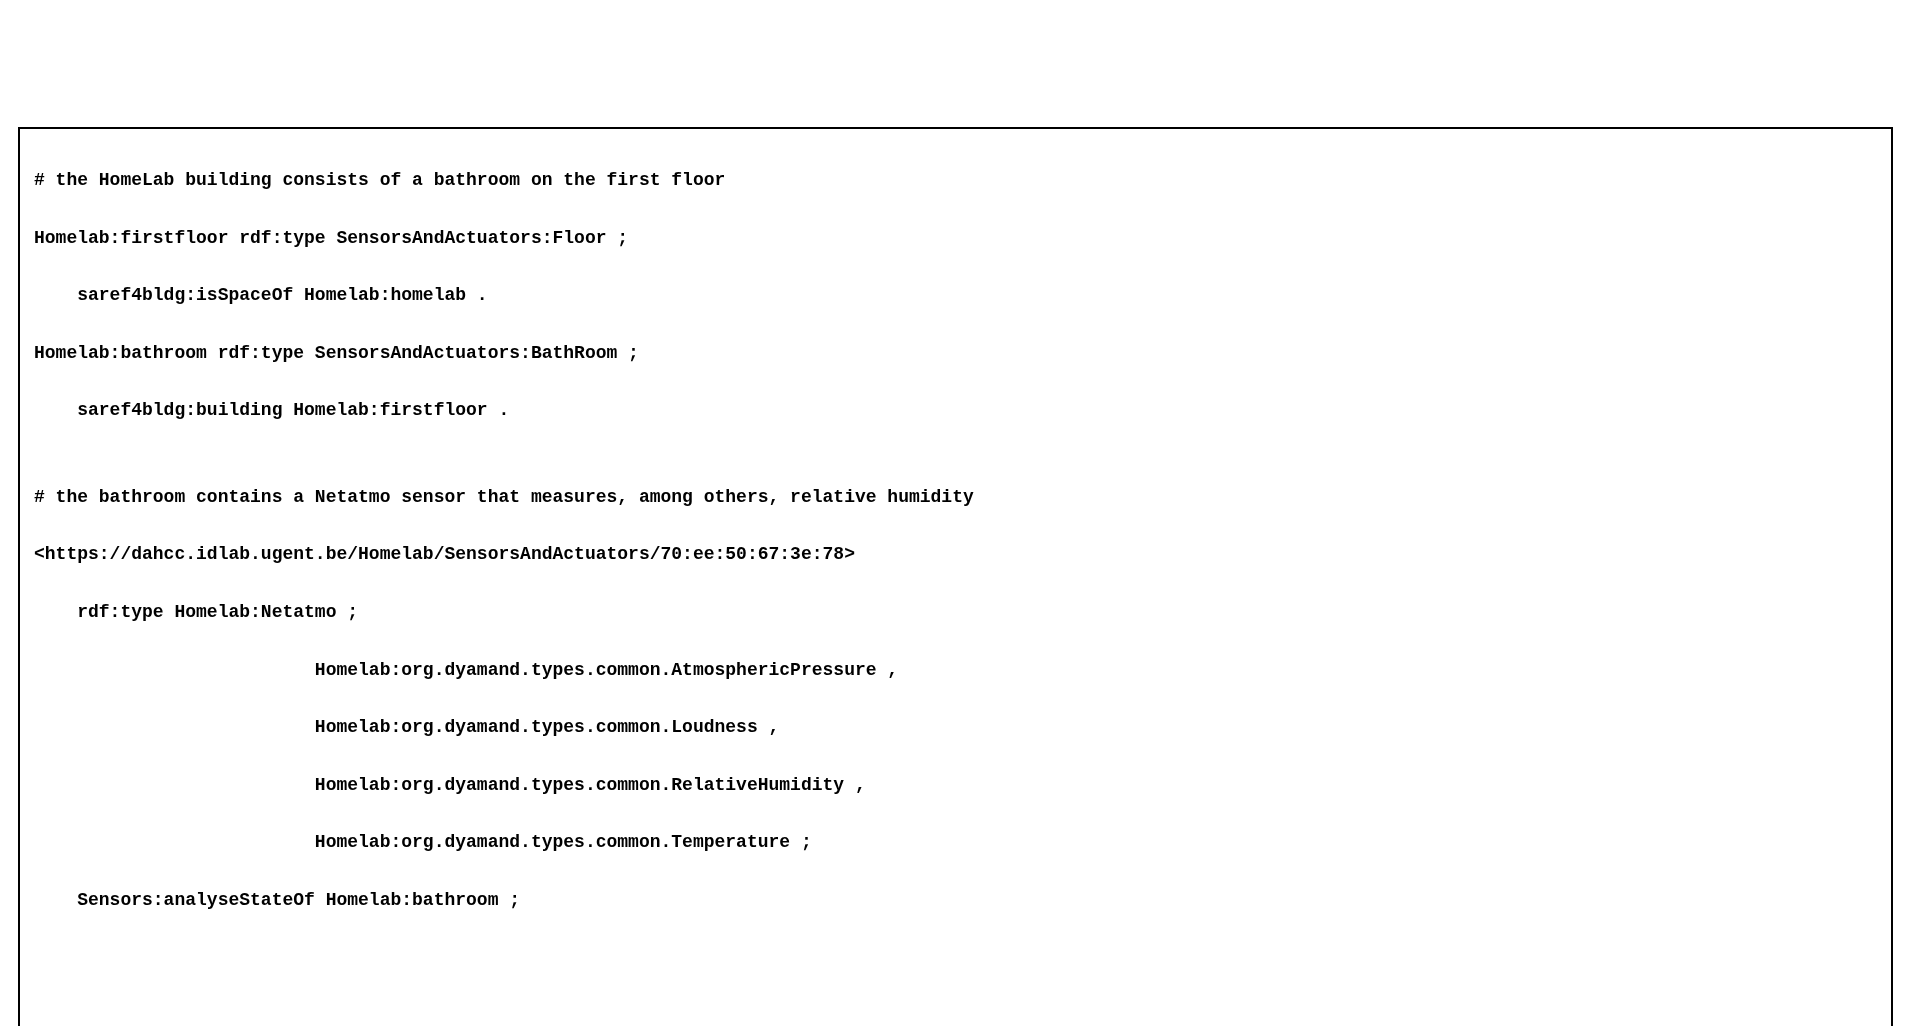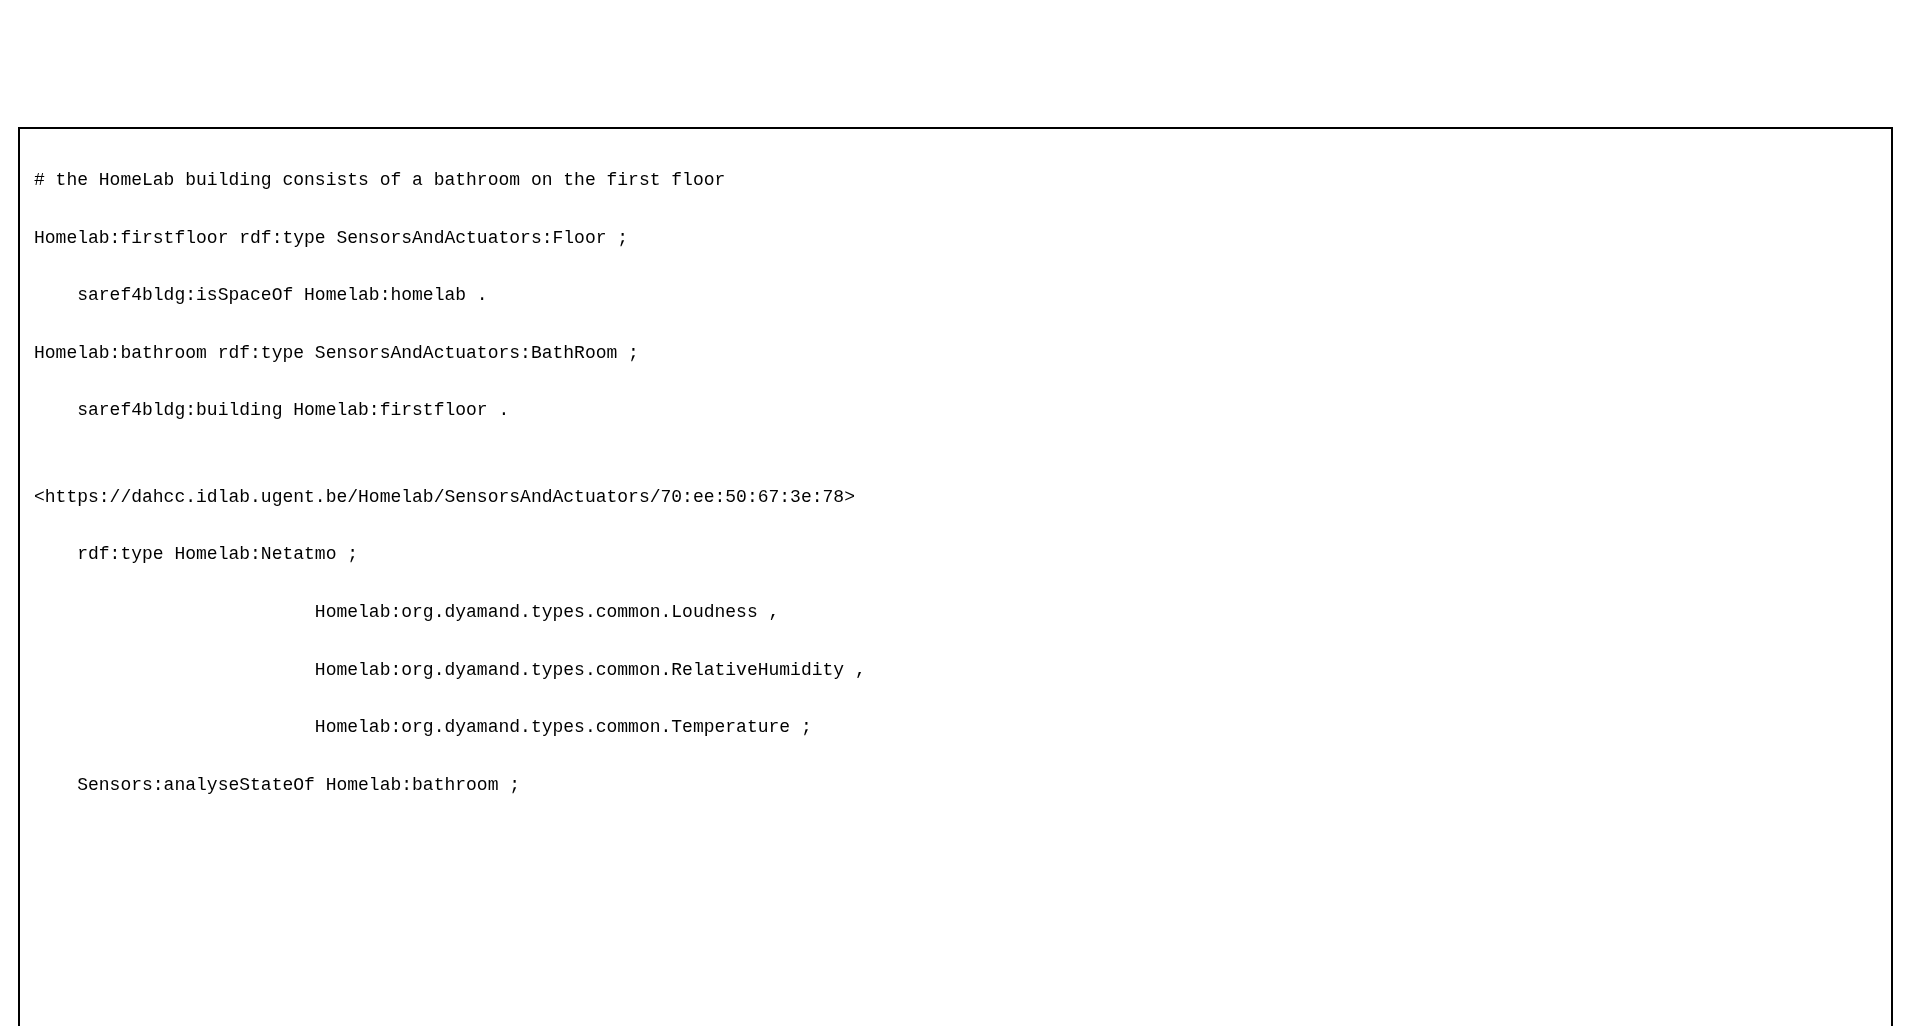--- a/index.html
+++ b/index.html
@@ -18,36 +18,39 @@
       overflow-x: auto;
     }
     .code-block {
       border: 2px solid #000;
       padding: 8px 14px;
       display: inline-block;
       min-width: 100%;
     }
     .line {
       white-space: pre;
+      font-weight: bold;
     }
   </style>
 </head>
 <body>
 
 
 
 <div class="code-block">
 <div class="line"># the HomeLab building consists of a bathroom on the first floor</div>
 <div class="line">Homelab:firstfloor rdf:type SensorsAndActuators:Floor ;</div>
 <div class="line">    saref4bldg:isSpaceOf Homelab:homelab .</div>
 <div class="line">Homelab:bathroom rdf:type SensorsAndActuators:BathRoom ;</div>
 <div class="line">    saref4bldg:building Homelab:firstfloor .</div>
 <div class="line"></div>
+<div class="line"># the bathroom contains a Netatmo sensor that measures, among others, relative humidity</div>
 <div class="line">&lt;https://dahcc.idlab.ugent.be/Homelab/SensorsAndActuators/70:ee:50:67:3e:78&gt;</div>
 <div class="line">    rdf:type Homelab:Netatmo ;</div>
+<div class="line">                          Homelab:org.dyamand.types.common.AtmosphericPressure ,</div>
 <div class="line">                          Homelab:org.dyamand.types.common.Loudness ,</div>
 <div class="line">                          Homelab:org.dyamand.types.common.RelativeHumidity ,</div>
 <div class="line">                          Homelab:org.dyamand.types.common.Temperature ;</div>
 <div class="line">    Sensors:analyseStateOf Homelab:bathroom ;</div>
 
 
 
 
 
 <div class="line"></div>

